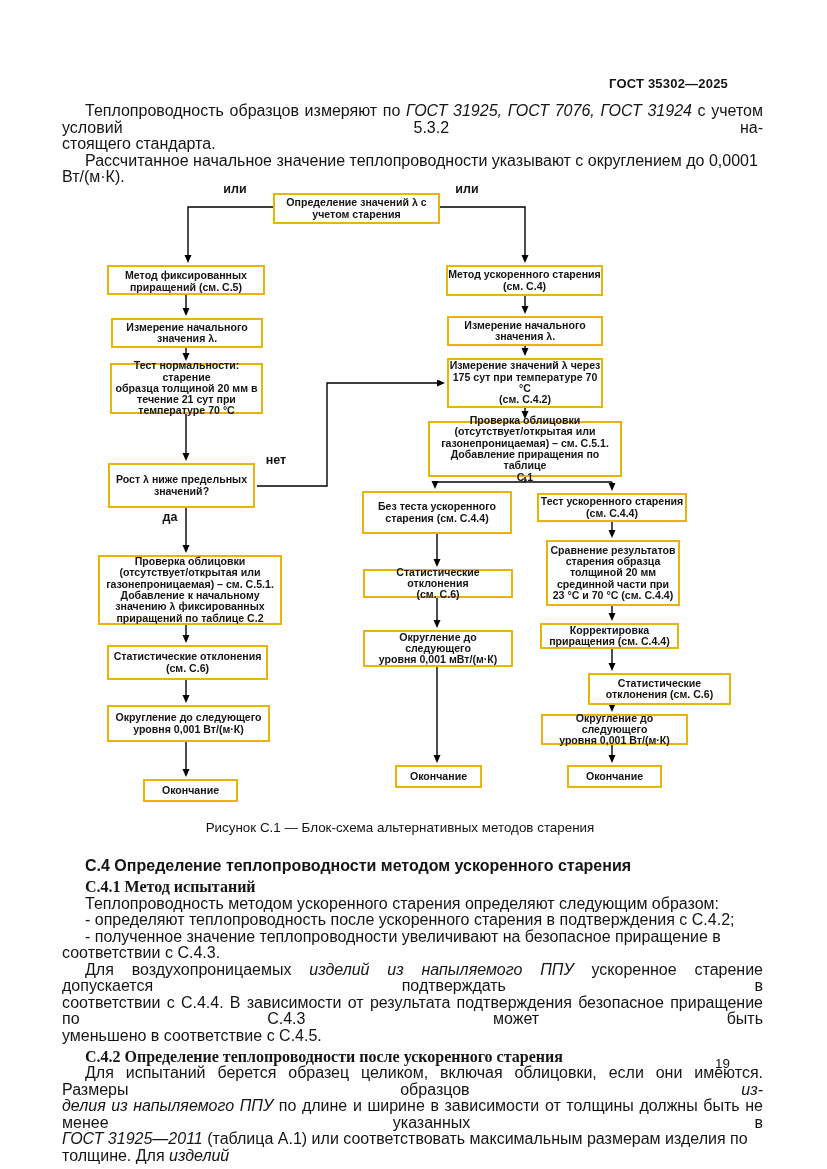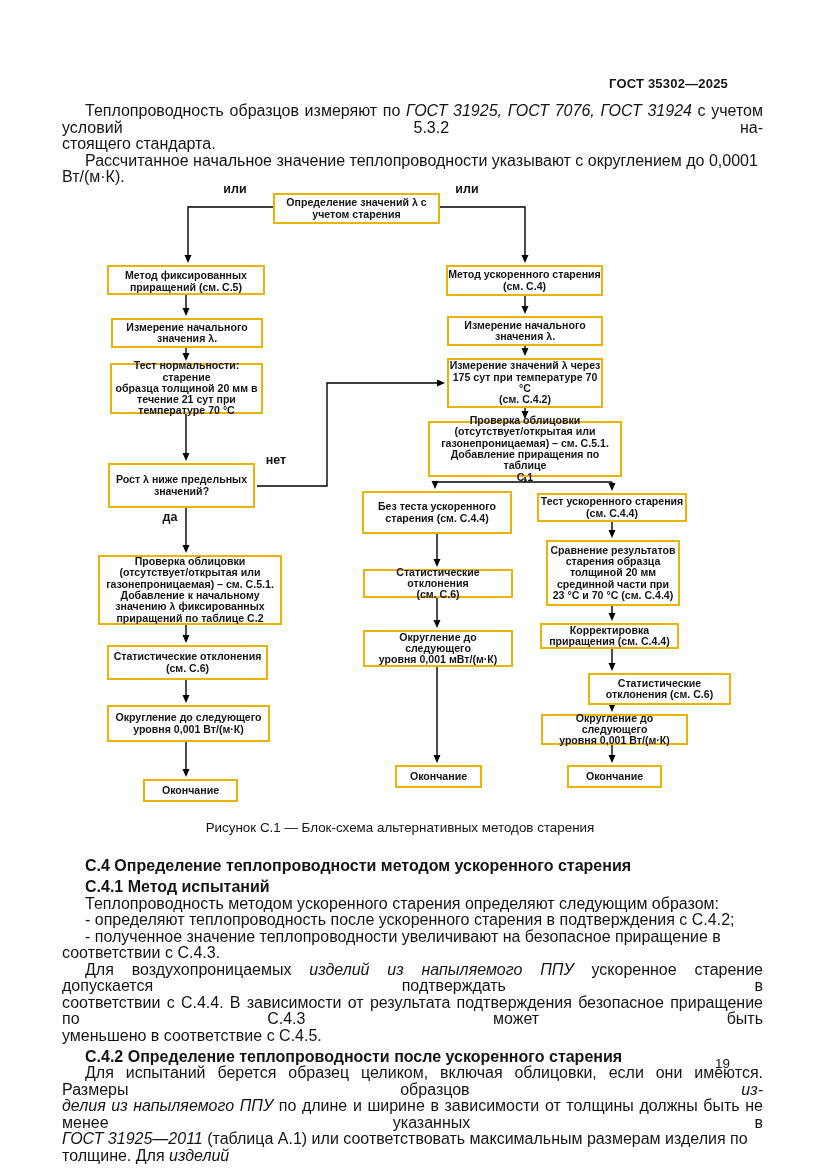--- a/index.html
+++ b/index.html
@@ -7,21 +7,21 @@
         font-family:"Liberation Sans",sans-serif;color:#141414;}
   .doc-code{position:absolute;top:76px;right:99px;font-size:13px;font-weight:bold;letter-spacing:.2px;}
   .pageno{position:absolute;top:1056px;right:97px;font-size:13.4px;}
   .textblock{position:absolute;left:62px;width:701px;font-size:16px;line-height:16.5px;}
   #block-top{top:103px;}
   #block-bottom{top:858px;}
   .tline{min-height:16.5px;}
   .tline.just{text-align:justify;text-align-last:justify;}
   .tline.ind{text-indent:23px;}
   .tline.b{font-weight:bold;}
-  .tline.mt{margin-top:4.5px;}
+  .tline.mt{margin-top:4.5px;font-family:Liberation Serif, serif;}
   .i{font-style:italic;}
   #flowchart{position:absolute;left:0;top:0;width:827px;height:850px;}
   #connectors{position:absolute;left:0;top:0;}
   .node{position:absolute;box-sizing:border-box;border:2px solid #eab308;background:#fff;
         display:flex;flex-direction:column;justify-content:center;align-items:center;
         text-align:center;font-weight:bold;font-size:10.6px;line-height:11.3px;}
   .node div{width:100%;}
   .flabel{position:absolute;font-weight:bold;font-size:12.5px;text-align:center;}
   .caption{position:absolute;left:0;top:820px;width:800px;text-align:center;font-size:13.4px;}
 </style>

